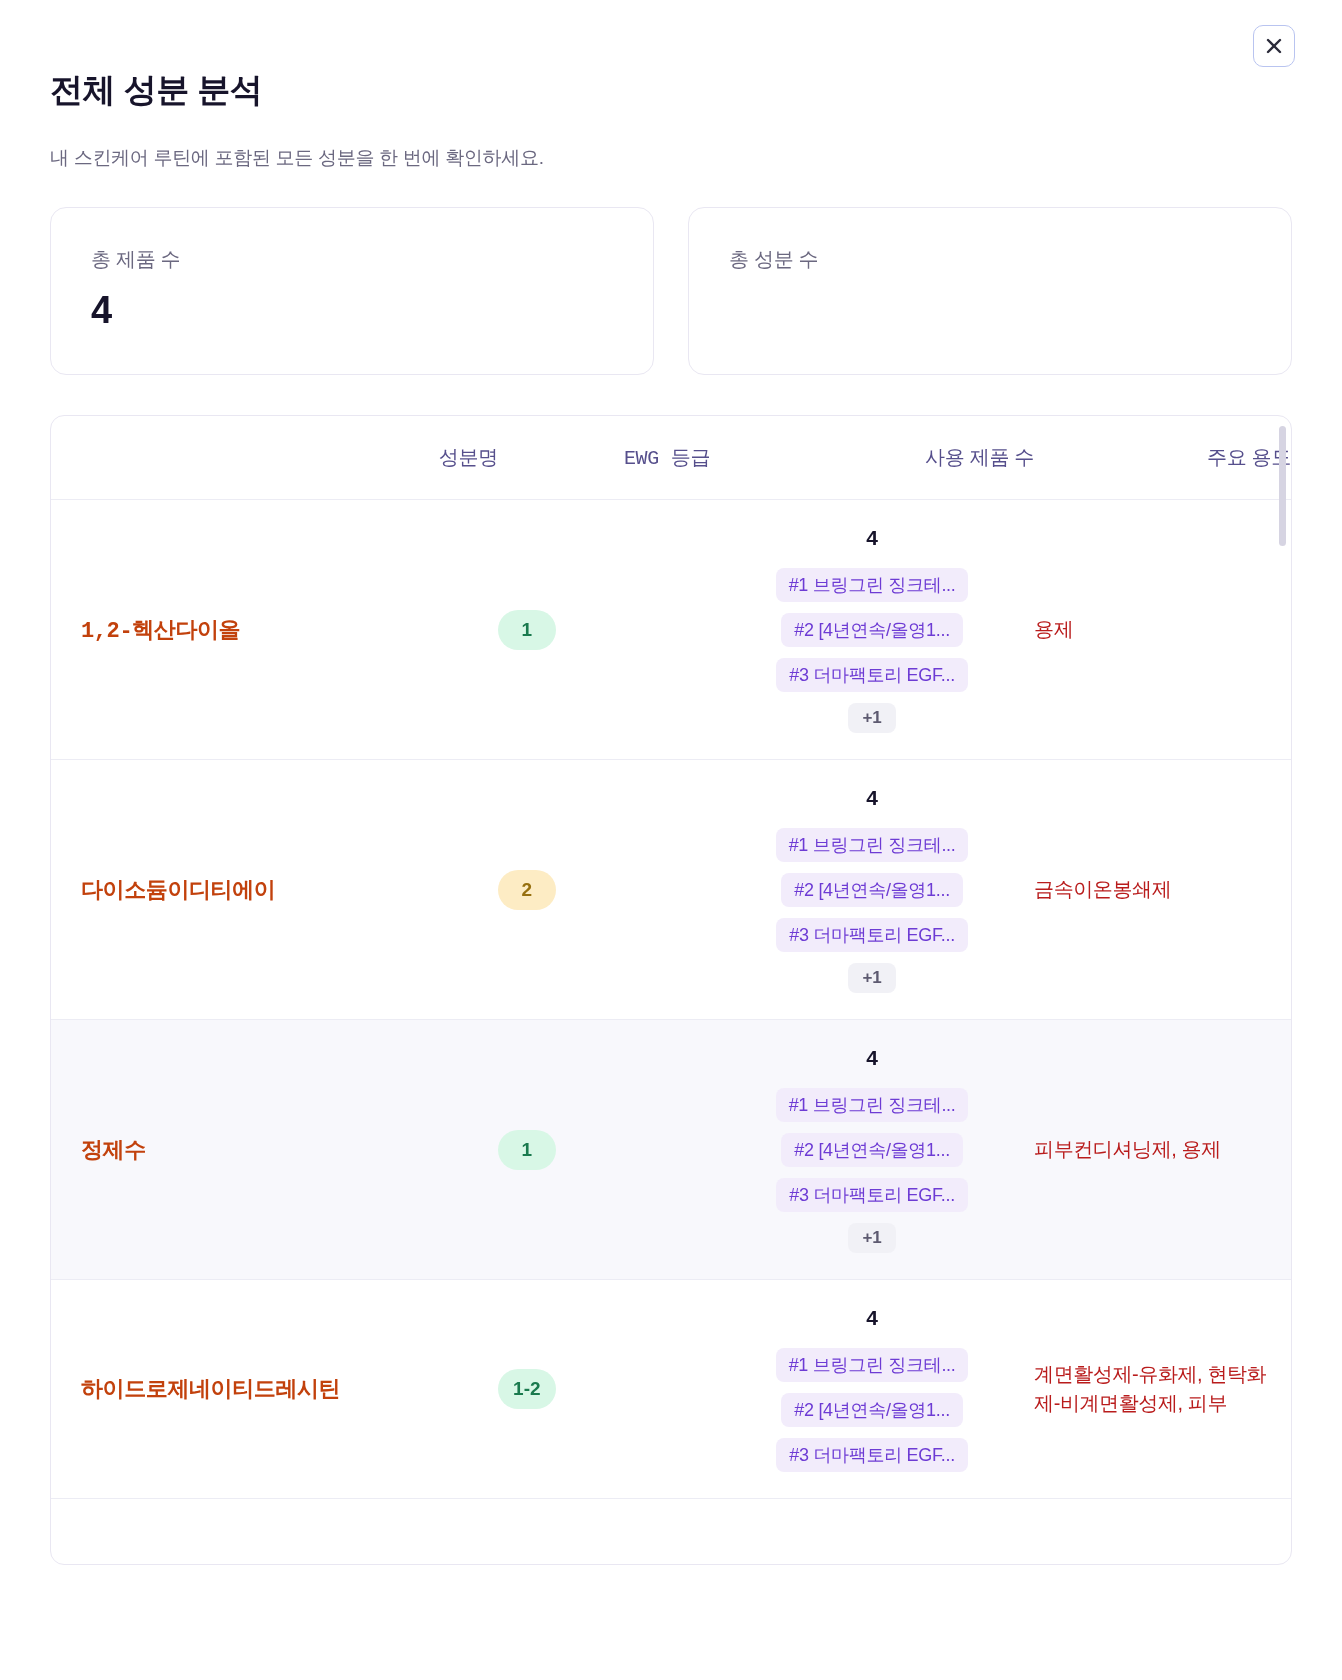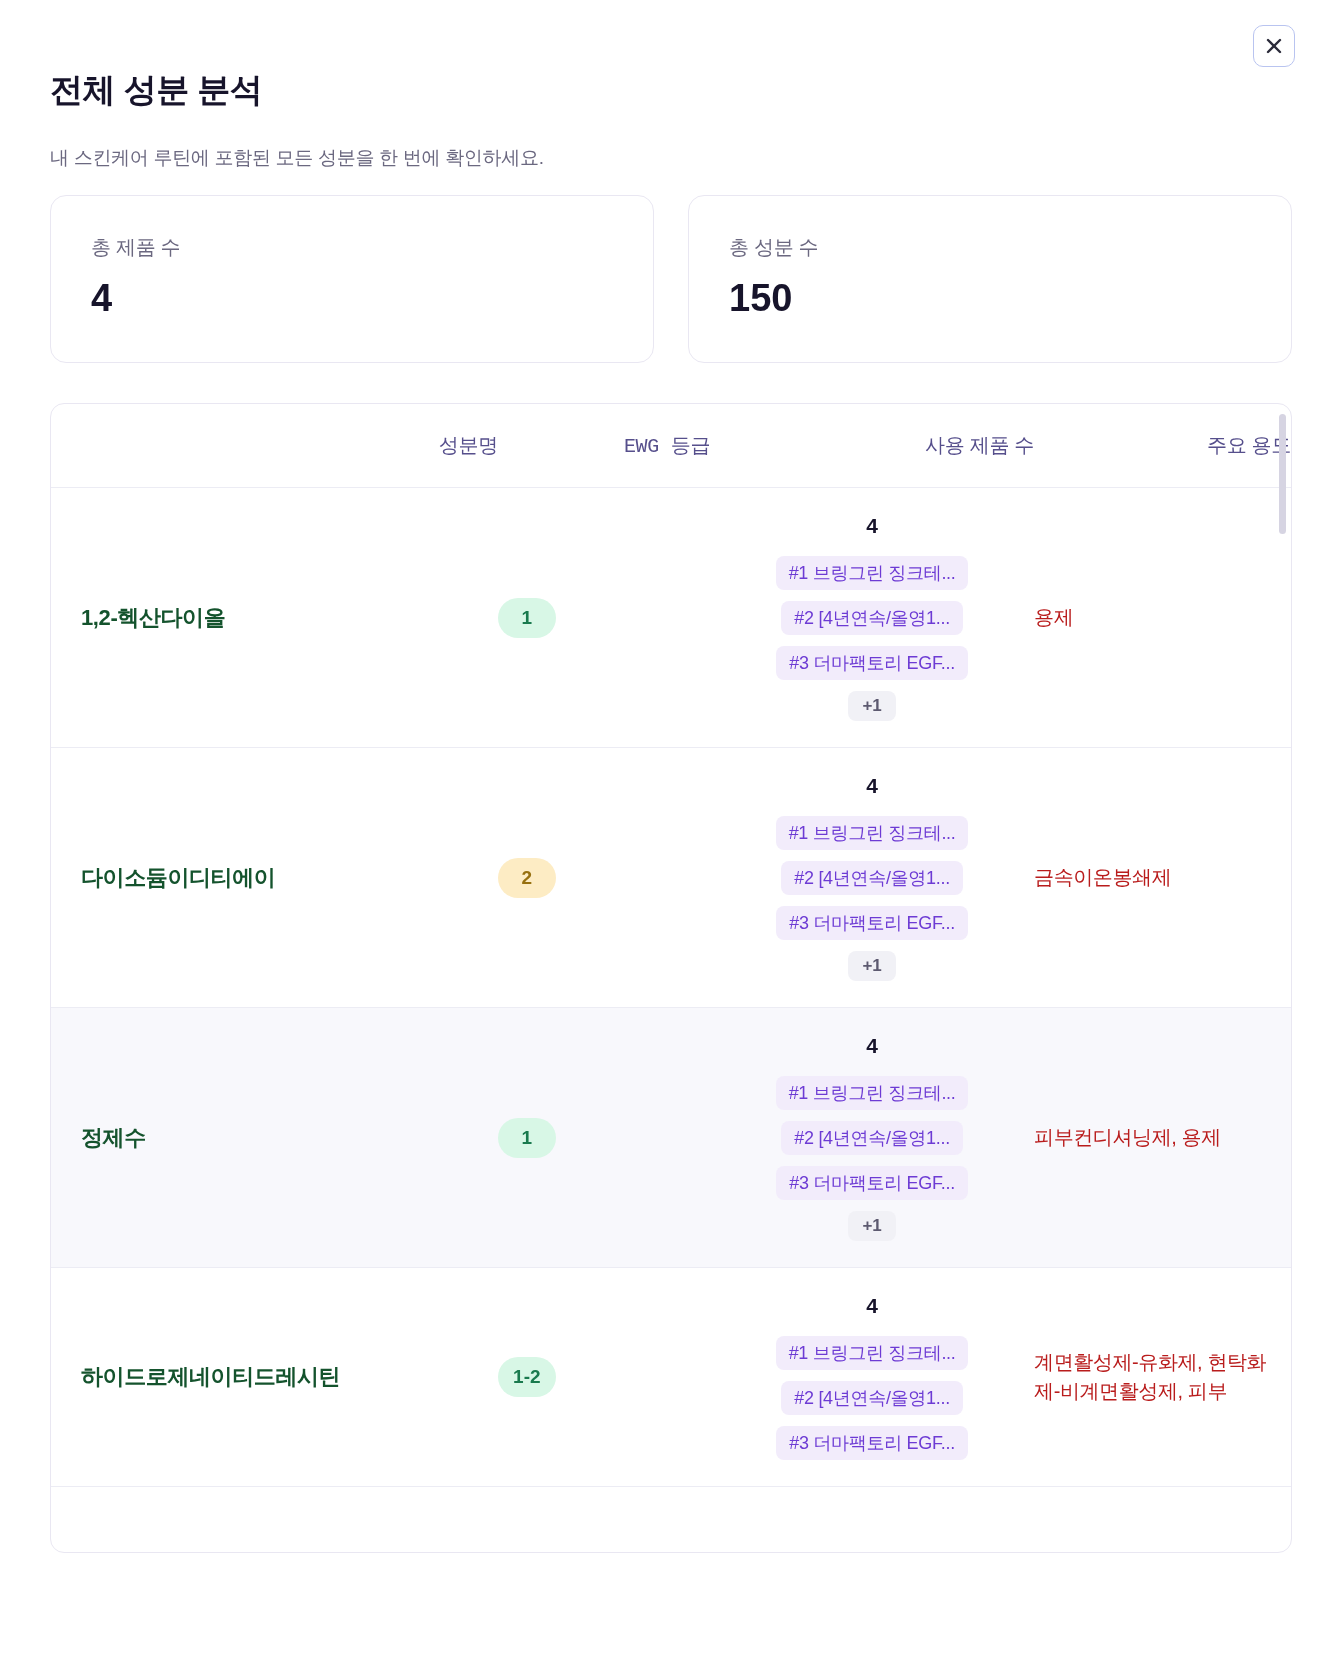--- a/index.html
+++ b/index.html
@@ -40,21 +40,21 @@
     letter-spacing: -0.5px;
     color: #17142b;
   }
   .page-sub {
     margin-top: 32px;
     font-size: 19px;
     color: #6b6880;
     letter-spacing: -0.3px;
   }
   .stat-row {
-    margin-top: 24px;
+    margin-top: 36px;
     display: flex;
     gap: 34px;
   }
   .stat-card {
     flex: 1;
     height: 168px;
     border: 1px solid #e9e7f2;
     border-radius: 16px;
     background: #ffffff;
     padding: 38px 40px 0 40px;
@@ -101,22 +101,23 @@
   tbody td {
     border-bottom: 1px solid #ececf4;
     vertical-align: middle;
     padding: 26px 0;
   }
   tbody tr.alt td { background: #f8f8fc; }
   .ing-name {
     padding-left: 30px;
     font-size: 22px;
     font-weight: bold;
-    color: #14532d;
+    color: #c2410c;
     letter-spacing: -0.4px;
+    font-family: Liberation Mono, monospace;
   }
   .grade-badge {
     display: inline-flex;
     align-items: center;
     justify-content: center;
     min-width: 58px;
     height: 40px;
     padding: 0 14px;
     border-radius: 20px;
     font-size: 19px;
@@ -191,21 +192,20 @@
   <div class="page-title">전체 성분 분석</div>
   <div class="page-sub">내 스킨케어 루틴에 포함된 모든 성분을 한 번에 확인하세요.</div>
 
   <div class="stat-row">
     <div class="stat-card">
       <div class="stat-label">총 제품 수</div>
       <div class="stat-value">4</div>
     </div>
     <div class="stat-card">
       <div class="stat-label">총 성분 수</div>
-      <div class="stat-value">150</div>
     </div>
   </div>
 
   <div class="table-wrap">
     <table>
       <thead>
         <tr>
           <th class="col-name">성분명</th>
           <th class="col-grade">EWG 등급</th>
           <th class="col-count">사용 제품 수</th>

